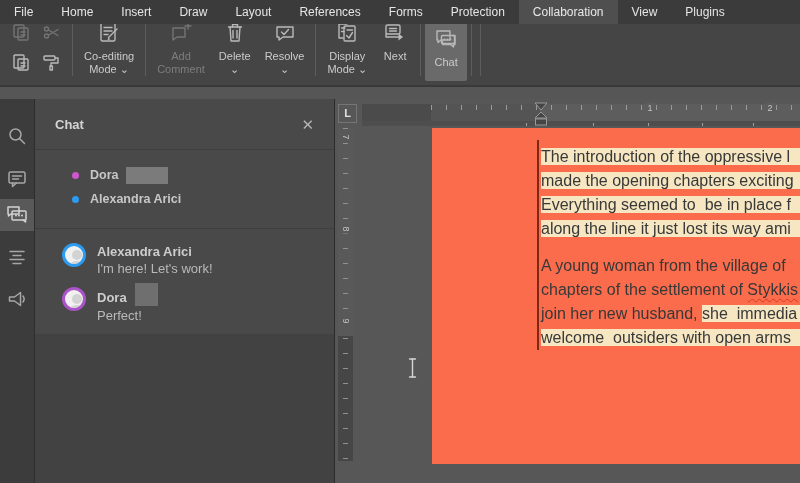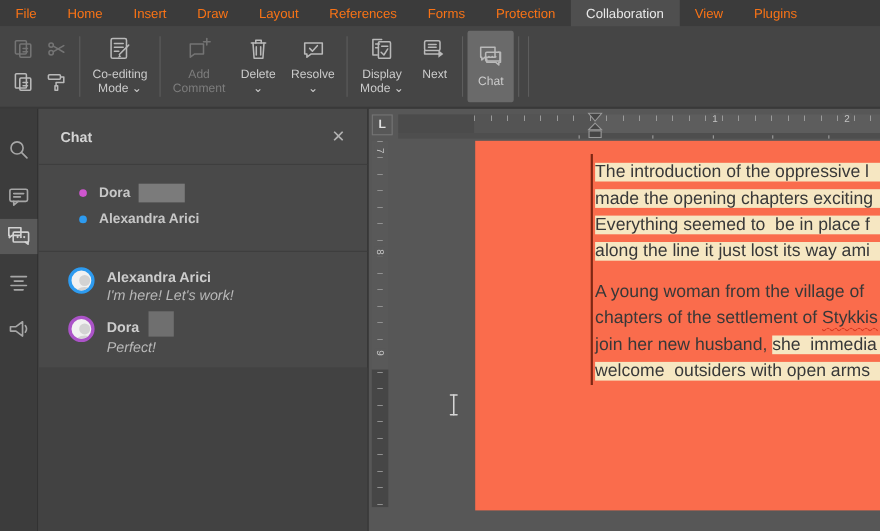--- a/index.html
+++ b/index.html
@@ -2,25 +2,25 @@
 <html><head>
 <meta charset="utf-8">
 <style>
   * { margin:0; padding:0; box-sizing:border-box; }
   html,body { width:800px; height:483px; overflow:hidden; }
   body { position:relative; background:#565656; font-family:"Liberation Sans", sans-serif; }
   svg { display:block; }
 
   
   .menubar { position:absolute; top:0; left:0; right:0; height:24px; background:#3b3b3b; display:flex; align-items:stretch; z-index:5; }
-  .menutab { padding:0 14px; font-size:12px; color:#f97316; display:flex; align-items:center; white-space:nowrap; }
+  .menutab { padding:0 14px; font-size:12px; color:#e5e5e5; display:flex; align-items:center; white-space:nowrap; }
   .menutab.active { background:#4f4f4f; color:#e8e8e8; }
 
   
-  .toolbar { position:absolute; top:24px; left:0; right:0; height:75px; background:#454545; border-bottom:2px solid #393939; display:flex; align-items:stretch; padding:0 2px; }
+  .toolbar { position:absolute; top:12px; left:0; right:0; height:75px; background:#454545; border-bottom:2px solid #393939; display:flex; align-items:stretch; padding:0 2px; }
   .tb-divider { width:1px; background:#5d5d5d; margin:9px 4px; }
   .clip-group { width:66px; display:grid; grid-template-columns:1fr 1fr; grid-template-rows:1fr 1fr; padding:6px 2px 8px 4px; }
   .clip-cell { display:flex; align-items:center; justify-content:center; }
   .tb-btn { display:flex; flex-direction:column; align-items:center; padding:4px 7px 2px; font-size:11px; line-height:12.5px; color:#cbcbcb; text-align:center; white-space:nowrap; }
   .tb-btn .ic { height:34px; display:flex; align-items:center; justify-content:center; }
   .tb-btn.disabled { color:#7d7d7d; }
   .tb-btn.active { background:#6a6a6a; border-radius:2px; margin:4px 0 4px; padding-top:6px; }
   .ico { stroke:#b9b9b9; fill:none; stroke-width:1.4; stroke-linecap:round; stroke-linejoin:round; }
   .ico.dim { stroke:#747474; }
   .ico .fil { fill:#b9b9b9; stroke:none; }
@@ -48,21 +48,21 @@
   .messages { flex:none; padding:14px 0 0 27px; }
   .msg { display:flex; align-items:flex-start; margin-bottom:11px; }
   .avatar { width:24px; height:24px; border-radius:50%; border:3px solid; background:#f1f1f1; position:relative; overflow:hidden; flex:none; }
   .avatar.alex { border-color:var(--alexandraRing); }
   .avatar.dora { border-color:var(--doraRing); }
   .avatar::before { content:""; position:absolute; left:7px; top:4px; width:10px; height:10px; border-radius:50%; background:#d3d3d3; }
   .avatar::after { content:""; position:absolute; left:3px; top:15px; width:18px; height:14px; border-radius:50%; background:#d3d3d3; }
   .msg-content { margin-left:11px; padding-top:1px; }
   .msg-name { font-size:13px; font-weight:bold; color:#cdcdcd; display:flex; align-items:center; }
   .redact-lg { width:23px; height:23px; background:#6f6f6f; margin-left:8px; margin-top:-5px; }
-  .msg-text { font-size:13px; color:#b9b9b9; margin-top:2px;font-style:italic; }
+  .msg-text { font-size:13px; color:#b9b9b9; margin-top:2px; }
   .chat-filler { flex:1; background:#424242; }
 
   
   .docarea { position:absolute; top:99px; left:336px; right:0; bottom:0; background:#575757; overflow:hidden; }
   .corner-box { position:absolute; left:2px; top:5px; width:19px; height:19px; border:1px solid #757575; color:#e0e0e0; font-size:11px; font-weight:bold; text-align:center; line-height:17px; }
   .h-ruler { position:absolute; left:26px; top:5px; right:0; height:17px; display:flex; }
   .h-seg-out { width:69px; background:#4b4b4b; }
   .h-seg-margin { width:109px; background:#545454; }
   .h-seg-main { flex:1; background:#5d5d5d; }
   .h-ticks { position:absolute; left:95px; right:0; top:6px; height:5px;

